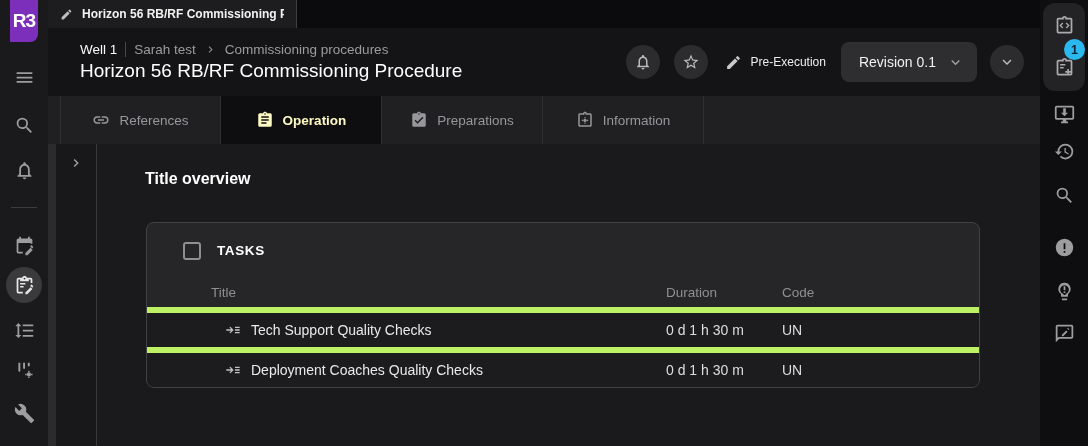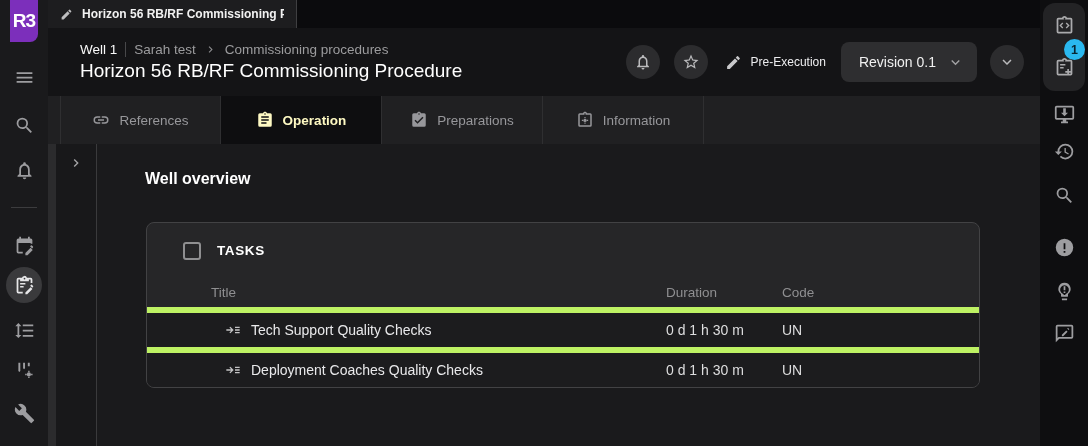--- a/index.html
+++ b/index.html
@@ -320,21 +320,21 @@
     <div class="content">
       <div class="drag-strip"></div>
       <div class="collapsed-panel">
         <div class="expand-btn">
             <svg>
               <use href="#i-chev-right"></use>
             </svg>
           </div>
       </div>
       <div class="page">
-        <div class="section-title">Well overview</div>
+        <div class="section-title">Title overview</div>
 
         <div class="card">
           <div class="card-header">
             <span class="checkbox"></span>
             <span class="panel-title">TASKS</span>
           </div>
           <div class="grid thead">
             <span>Title</span>
             <span>Duration</span>
             <span>Code</span>

